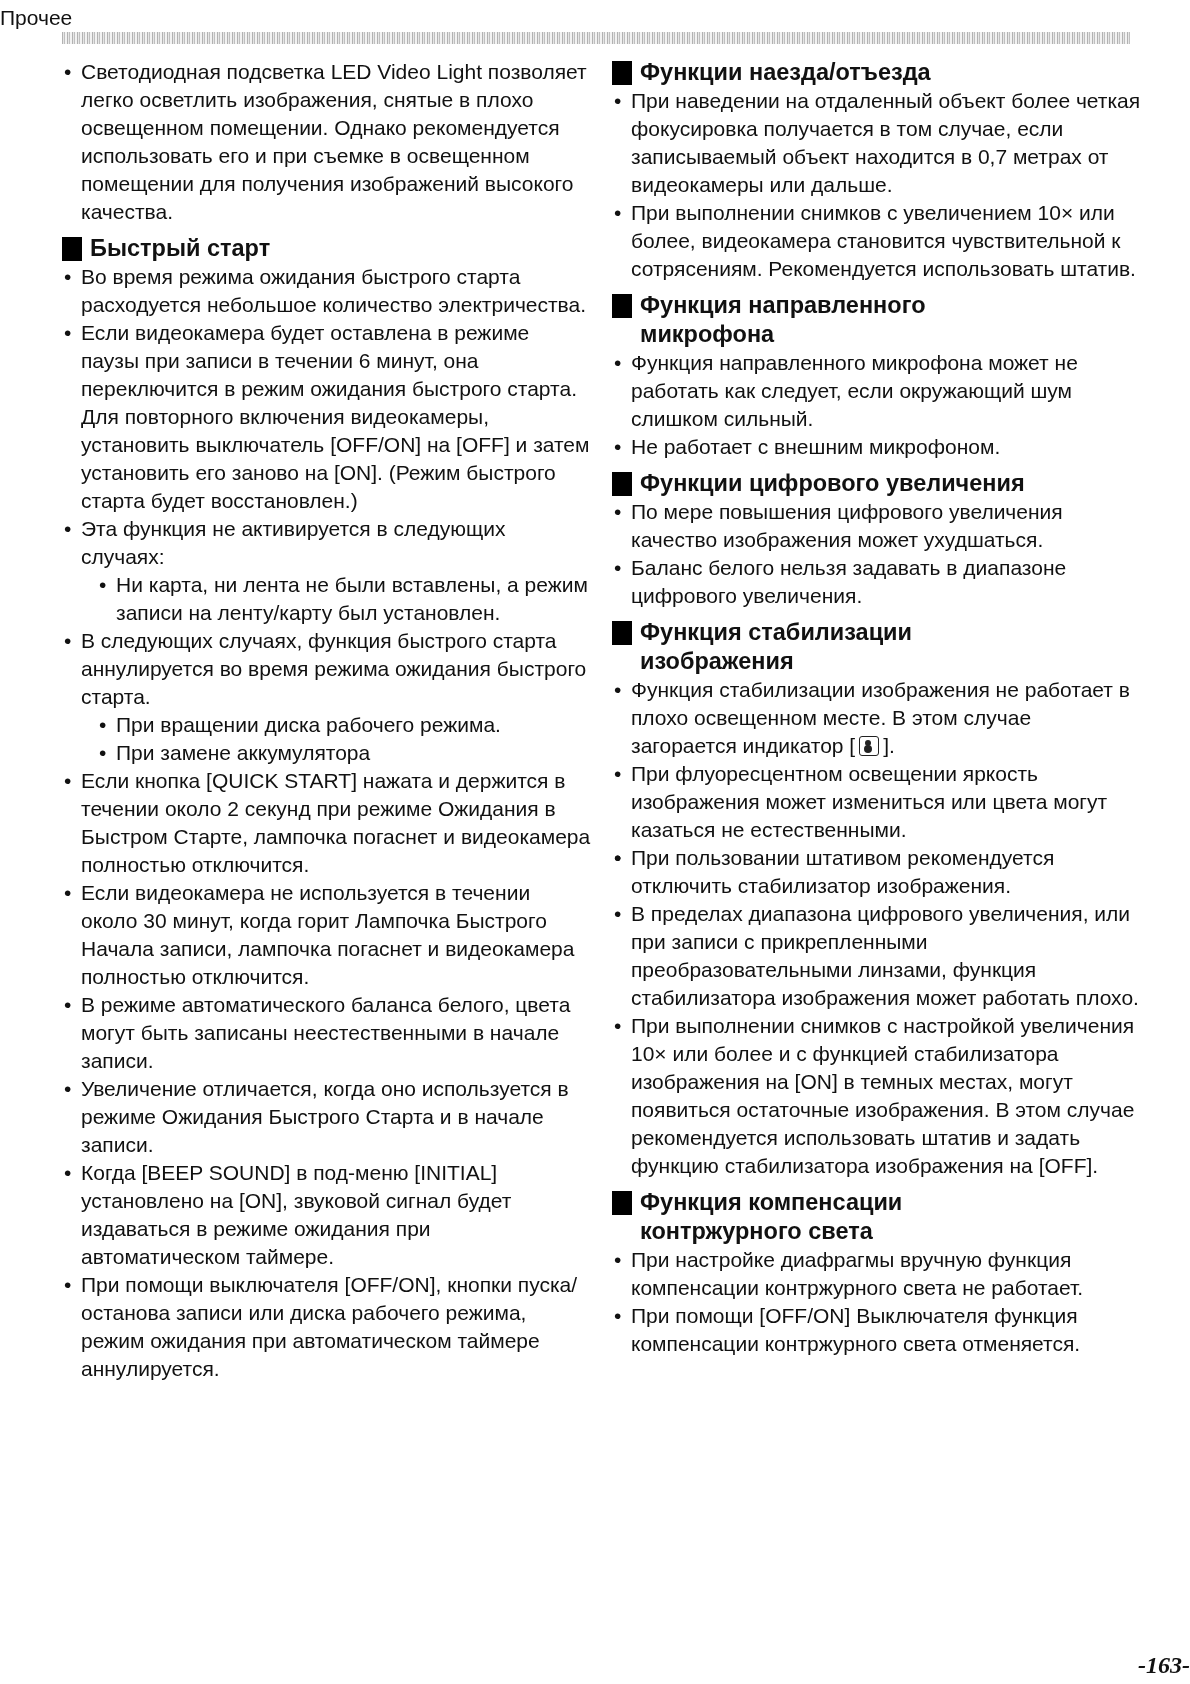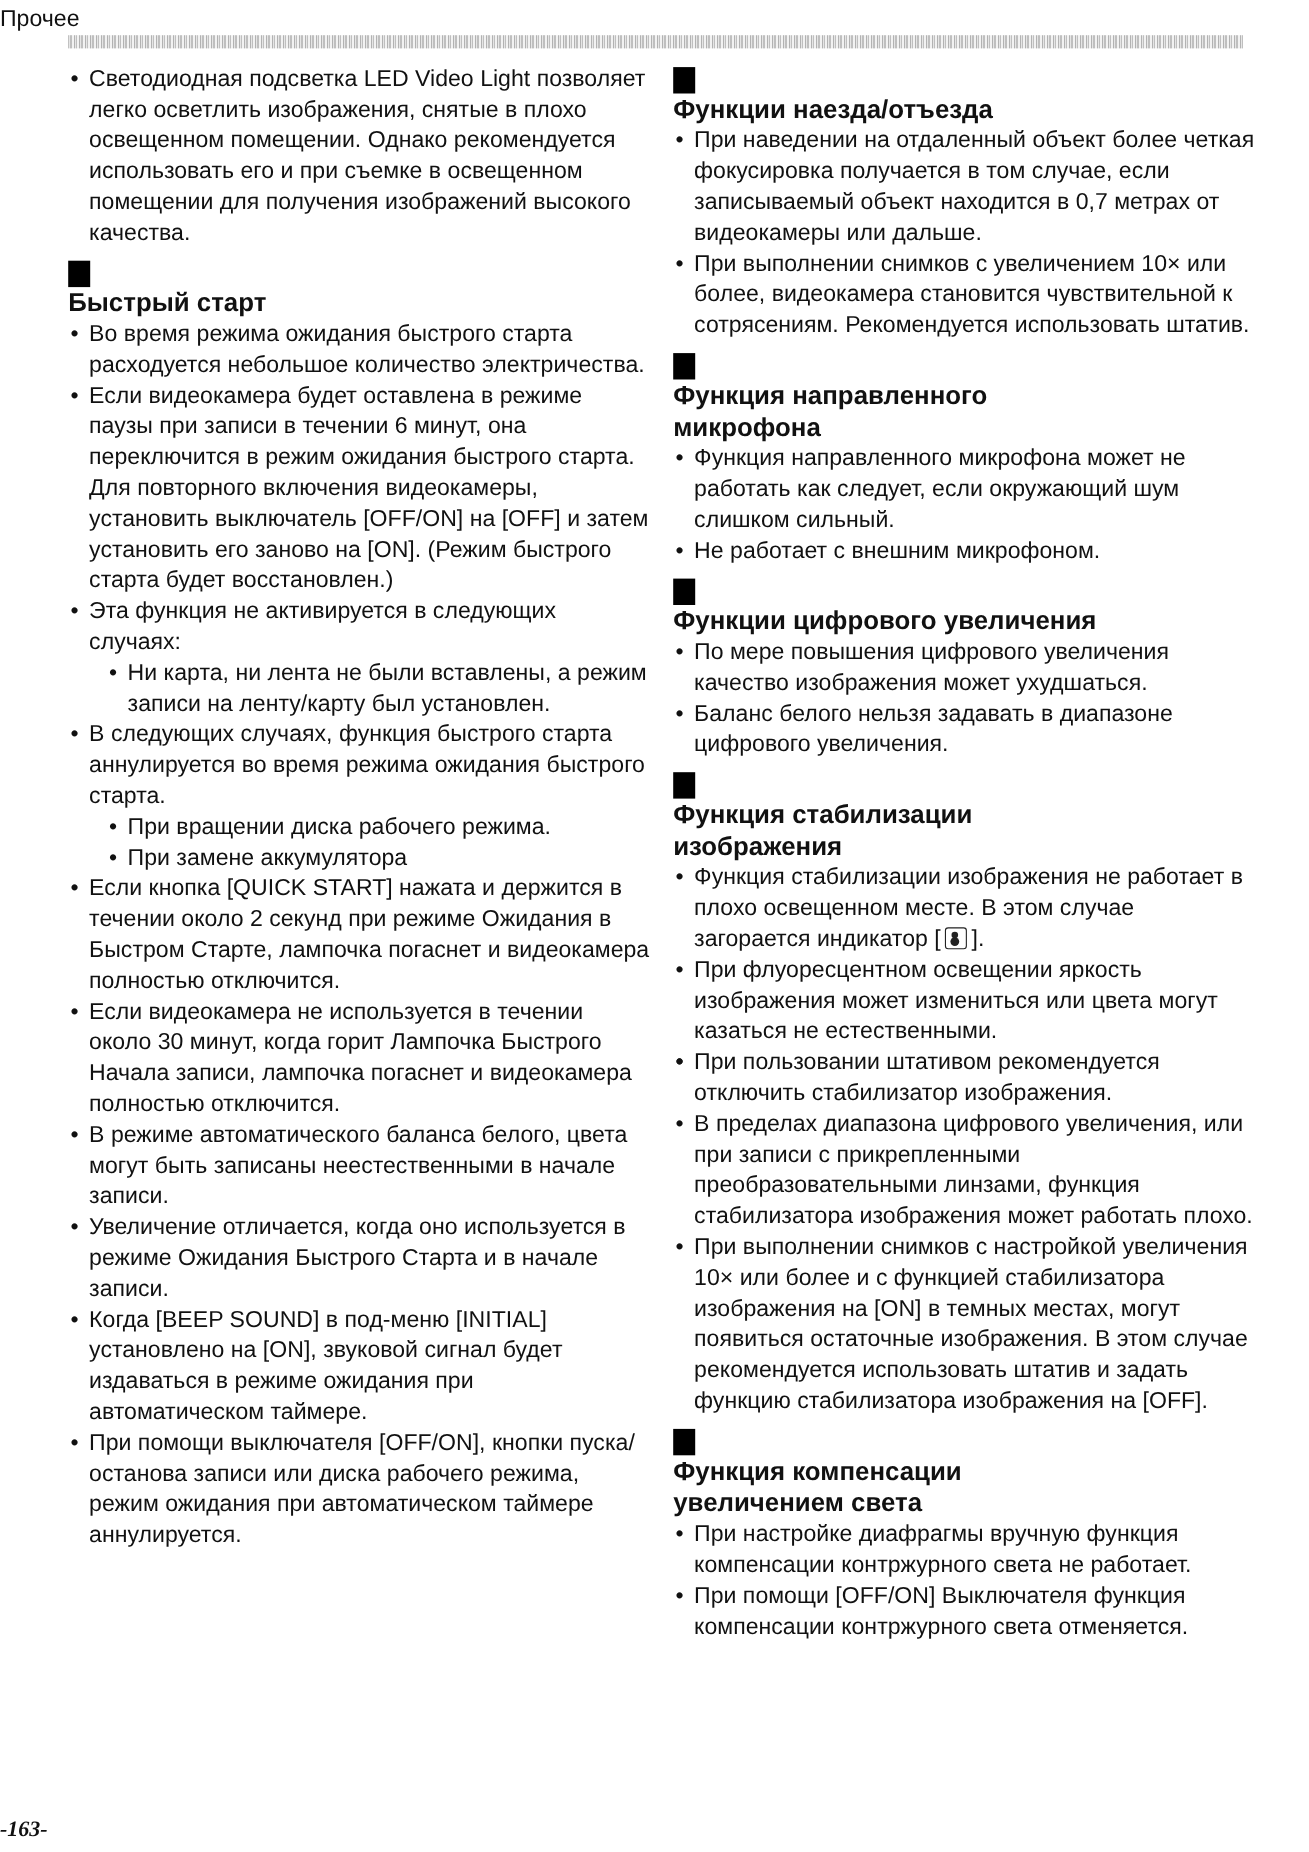--- a/index.html
+++ b/index.html
@@ -5,30 +5,30 @@
   html, body { margin:0; padding:0; background:#fff; }
   body { width:1190px; height:1684px; position:relative; overflow:hidden;
          font-family:"Liberation Sans", sans-serif; color:#111; }
   .hdr { position:absolute; top:6px; left:0; width:1190px; font-size:21px; }
   .hdr-bar { position:absolute; top:32px; left:62px; width:1068px; height:12px;
     background: repeating-linear-gradient(90deg,#999 0 1px,#ddd 1px 2px,#aaa 2px 3px,#eee 3px 5px);
     opacity:.75; }
   .col { position:absolute; top:58px; font-size:21px; line-height:28px; }
   .col.left { left:62px; width:530px; }
   .col.right { left:612px; width:530px; }
-  .sec-title { font-weight:bold; font-size:23.5px; line-height:29px; display:flex; margin-top:8px;flex-direction:column; }
+  .sec-title { font-weight:bold; font-size:23.5px; line-height:29px; display:flex; margin-top:8px; }
   .sec-title .blk { display:inline-block; width:20px; height:24px; background:#000; margin-right:8px; margin-top:3px; flex:none; }
   .sec-title .t { display:block; }
   .item { position:relative; padding-left:19px; }
   .item .b { position:absolute; left:2px; top:0; }
   .sub { position:relative; padding-left:54px; }
   .sub .b { position:absolute; left:37px; top:0; }
   .first-title { margin-top:0; }
-  .page-no { position:absolute; top:1652px; left:0; width:1190px; text-align:left;
-    font-family:"Liberation Serif", serif; font-style:italic; font-weight:bold; font-size:20px; }
+  .page-no { position:absolute; top:1652px; left:0; width:1190px; text-align:right;
+    font-family:"Liberation Serif", serif; font-style:italic; font-weight:bold; font-size:24px; }
   .ind-icon { display:inline-block; width:18px; height:18px; border:1.5px solid #222; border-radius:3px; vertical-align:-3px; margin:0 4px; position:relative; }
   .ind-icon::after { content:""; position:absolute; left:5px; top:3px; width:6px; height:6px; border-radius:50%; background:#222; box-shadow:0 6px 0 1px #222; }
 </style>
 </head>
 <body>
 
 <div class="hdr">Прочее</div>
 <div class="hdr-bar"></div>
 
 <div class="col left">
@@ -82,19 +82,19 @@
     </div>
   <div class="item"><span class="b">•</span><span>Функция стабилизации изображения не работает в плохо освещенном месте. В этом случае загорается индикатор [</span><span class="ind-icon"></span><span>].</span></div>
   <div class="item"><span class="b">•</span><span>При флуоресцентном освещении яркость изображения может измениться или цвета могут казаться не естественными.</span></div>
   <div class="item"><span class="b">•</span></div>
   <div class="item"><span class="b">•</span><span>При пользовании штативом рекомендуется отключить стабилизатор изображения.</span></div>
   <div class="item"><span class="b">•</span><span>В пределах диапазона цифрового увеличения, или при записи с прикрепленными преобразовательными линзами, функция стабилизатора изображения может работать плохо.</span></div>
   <div class="item"><span class="b">•</span><span>При выполнении снимков с настройкой увеличения 10× или более и с функцией стабилизатора изображения на [ON] в темных местах, могут появиться остаточные изображения. В этом случае рекомендуется использовать штатив и задать функцию стабилизатора изображения на [OFF].</span></div>
 
   <div class="sec-title">
       <span class="blk"></span>
-      <span class="t"><span>Функция компенсации</span><br><span>увеличением света</span></span>
+      <span class="t"><span>Функция компенсации</span><br><span>контржурного света</span></span>
     </div>
   <div class="item"><span class="b">•</span><span>При настройке диафрагмы вручную функция компенсации контржурного света не работает.</span></div>
   <div class="item"><span class="b">•</span><span>При помощи [OFF/ON] Выключателя функция компенсации контржурного света отменяется.</span></div>
 </div>
 
 <div class="page-no">-163-</div>
 
 </body></html>

